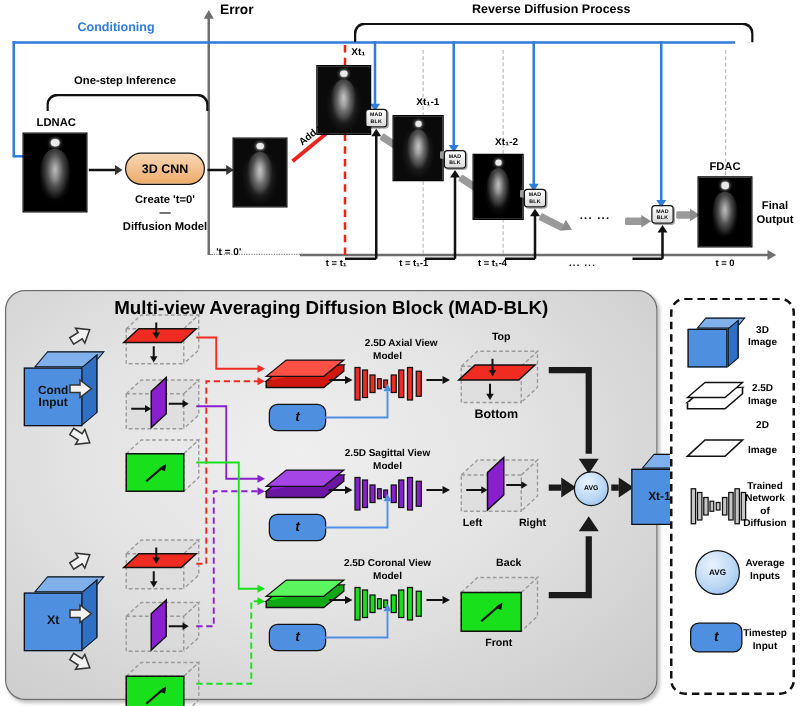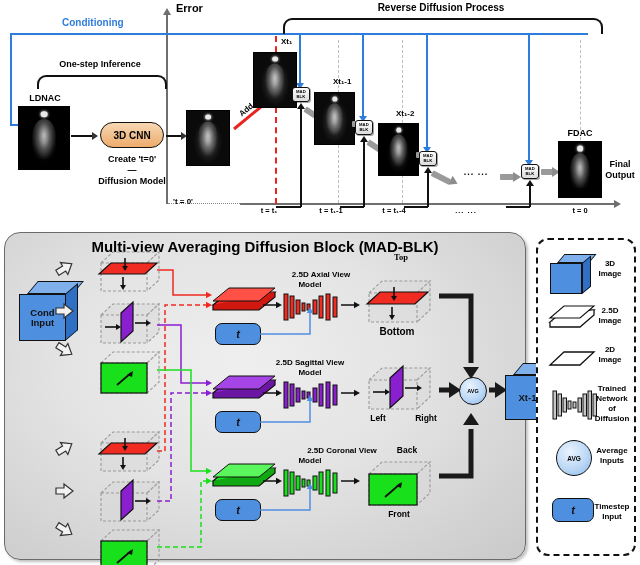--- a/index.html
+++ b/index.html
@@ -257,20 +257,27 @@
 
   <div class="cube3d" style="left:14px;top:48px;width:62px;height:60px;">
     <div class="t" style="left:8px;top:0;width:46px;height:13px;transform:skewX(-40deg);"></div>
     <div class="r" style="left:46px;top:13px;width:13px;height:47px;transform:skewY(-40deg);"></div>
     <div class="f" style="left:0;top:13px;width:47px;height:47px;font-size:9.5px;">
       <span><span>Cond</span><br>
             <span>Input</span></span>
     </div>
   </div>
 
+  <div class="cube3d" style="left:14px;top:228px;width:62px;height:60px;">
+    <div class="t" style="left:8px;top:0;width:46px;height:13px;transform:skewX(-40deg);"></div>
+    <div class="r" style="left:46px;top:13px;width:13px;height:47px;transform:skewY(-40deg);"></div>
+    <div class="f" style="left:0;top:13px;width:47px;height:47px;font-size:10px;">
+      <span>Xt</span>
+    </div>
+  </div>
 
   <div class="oarrow" style="left:50px;top:26px;">
     <svg width="20" height="18" viewBox="0 0 20 18">
         <path d="M1,12 L9,12 L9,16 L18,9 L9,2 L9,6 L1,6 z" fill="#f2f2f2" stroke="#333" stroke-width="1.2" transform="rotate(-32 10 9)"></path>
       </svg>
   </div>
   <div class="oarrow" style="left:50px;top:69px;">
     <svg width="20" height="18" viewBox="0 0 20 18">
         <path d="M1,12 L9,12 L9,16 L18,9 L9,2 L9,6 L1,6 z" fill="#f2f2f2" stroke="#333" stroke-width="1.2"></path>
       </svg>
@@ -418,21 +425,21 @@
         <path d="M0,27 L50,27 L50,6" fill="none" stroke="#4f8fe0" stroke-width="1.5"></path>
         <path d="M50,0 l-3.2,6 l6.4,0 z" fill="#4f8fe0"></path>
       </svg>
   </div>
   <div style="position:absolute;left:336px;top:63px;">
     <svg width="20" height="10" viewBox="0 0 20 10">
         <line x1="0" y1="5" x2="13" y2="5" stroke="#111" stroke-width="1.5"></line>
         <path d="M19,5 l-6,-3.2 l0,6.4 z" fill="#111"></path>
       </svg>
   </div>
-  <div class="lbl ctr" style="left:396px;top:20px;font-size:8.5px;font-family:Liberation Serif, serif;">Top</div>
+  <div class="lbl ctr" style="left:396px;top:32px;font-size:8.5px;">Top</div>
   <div style="position:absolute;left:358px;top:43px;width:76px;height:52px;">
     <svg width="76" height="52" viewBox="0 0 76 52">
       <path d="M6,17 L54,17 L54,46 L6,46 z M6,17 L19,5 L67,5 L54,17 M54,17 L67,5 L67,34 L54,46" fill="#d8d8d8" fill-opacity=".45" stroke="#9a9a9a" stroke-width="1.1" stroke-dasharray="3,2"></path>
       <path d="M4,28 L52,28 L65,16 L17,16 z" fill="#ef2b22" stroke="#111" stroke-width="1.2"></path>
       <line x1="31" y1="11" x2="31" y2="23" stroke="#111" stroke-width="1.6"></line>
       <path d="M31,25 l-3,-5 l6,0 z" fill="#111"></path>
       <line x1="29" y1="31" x2="29" y2="42" stroke="#111" stroke-width="1.6"></line>
       <path d="M29,44 l-3,-5 l6,0 z" fill="#111"></path>
     </svg>
   </div>
@@ -496,21 +503,21 @@
   <div class="lbl ctr" style="left:373px;top:181px;font-size:8.5px;">Left</div>
   <div class="lbl ctr" style="left:421px;top:181px;font-size:8.5px;">Right</div>
 
   <div style="position:absolute;left:206px;top:228px;width:70px;height:28px;">
     <svg width="70" height="28" viewBox="0 0 70 28">
       <path d="M2,20 L48,20 L64,7 L18,7 z" fill="#18e11c" stroke="#111" stroke-width="1.2"></path>
       <path d="M2,20 L2,25 L48,25 L64,12 L64,7" fill="#10a913" stroke="#111" stroke-width="1.2"></path>
       <path d="M2,16 L48,16 L64,3 L18,3 z" fill="#5bf55e" stroke="#111" stroke-width="1"></path>
     </svg>
   </div>
-  <div class="lbl ctr" style="left:305px;top:214px;font-size:8px;margin-left:32px;">2.5D Coronal View</div>
+  <div class="lbl ctr" style="left:305px;top:214px;font-size:8px;">2.5D Coronal View</div>
   <div class="lbl ctr" style="left:305px;top:224px;font-size:8px;">Model</div>
   <div style="position:absolute;left:277px;top:234px;width:58px;height:32px;">
     <svg width="58" height="32" viewBox="0 0 58 32">
       <g fill="#18e11c" stroke="#111" stroke-width="1">
         <rect x="2" y="3" width="4" height="26"></rect>
         <rect x="8" y="5" width="4" height="22"></rect>
         <rect x="14" y="9" width="4" height="14"></rect>
         <rect x="20" y="12" width="3" height="8"></rect>
         <rect x="25" y="13" width="3" height="6"></rect>
         <rect x="31" y="9" width="4" height="14"></rect>
@@ -600,21 +607,21 @@
     </svg>
   </div>
   <div class="legend-txt" style="left:72px;top:67px;font-size:8px;">2.5D</div>
   <div class="legend-txt" style="left:72px;top:77px;font-size:8px;">Image</div>
 
   <div style="position:absolute;left:10px;top:108px;width:52px;height:22px;">
     <svg width="52" height="22" viewBox="0 0 52 22">
       <path d="M2,17 L32,17 L46,4 L16,4 z" fill="#fff" stroke="#111" stroke-width="1.3"></path>
     </svg>
   </div>
-  <div class="legend-txt" style="left:72px;top:106px;font-size:8px;">2D</div>
+  <div class="legend-txt" style="left:72px;top:96px;font-size:8px;">2D</div>
   <div class="legend-txt" style="left:72px;top:116px;font-size:8px;">Image</div>
 
   <div style="position:absolute;left:14px;top:148px;width:46px;height:34px;">
     <svg width="46" height="34" viewBox="0 0 46 34">
       <g fill="#c6c6c6" stroke="#111" stroke-width="1">
         <rect x="1" y="3" width="3.5" height="28"></rect>
         <rect x="6" y="6" width="3.5" height="22"></rect>
         <rect x="11" y="10" width="3.5" height="14"></rect>
         <rect x="16" y="13" width="3" height="8"></rect>
         <rect x="21" y="14" width="3" height="6"></rect>

